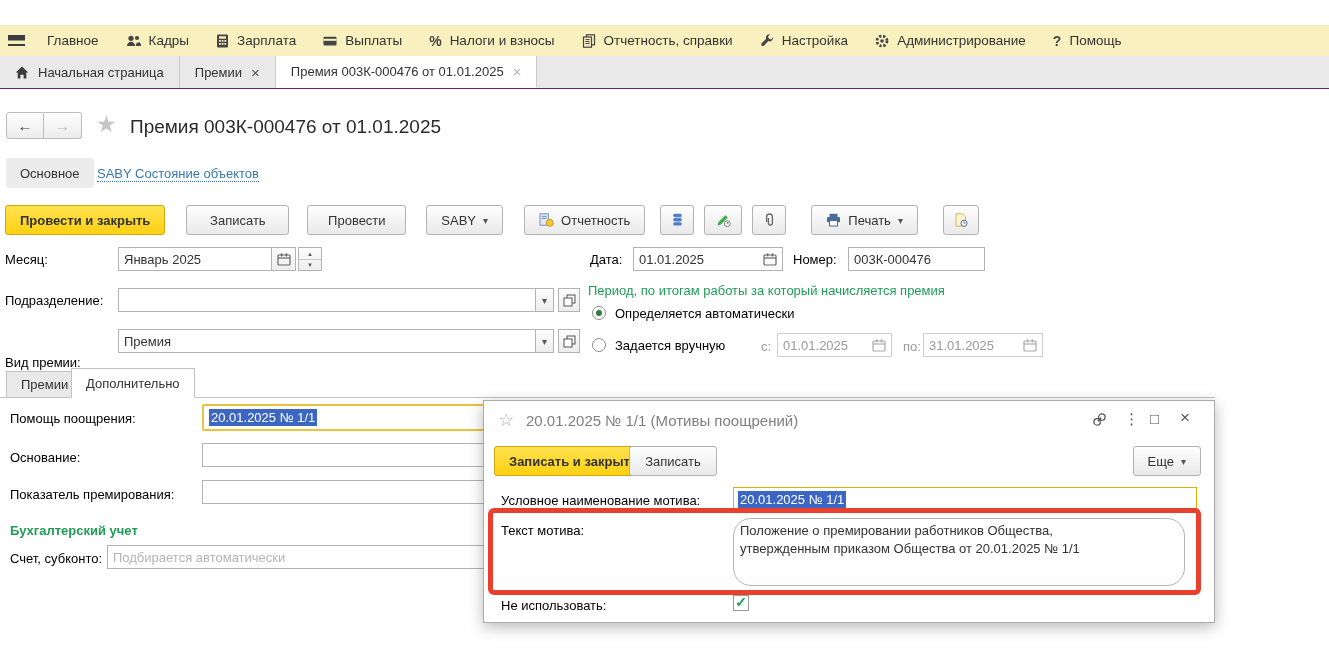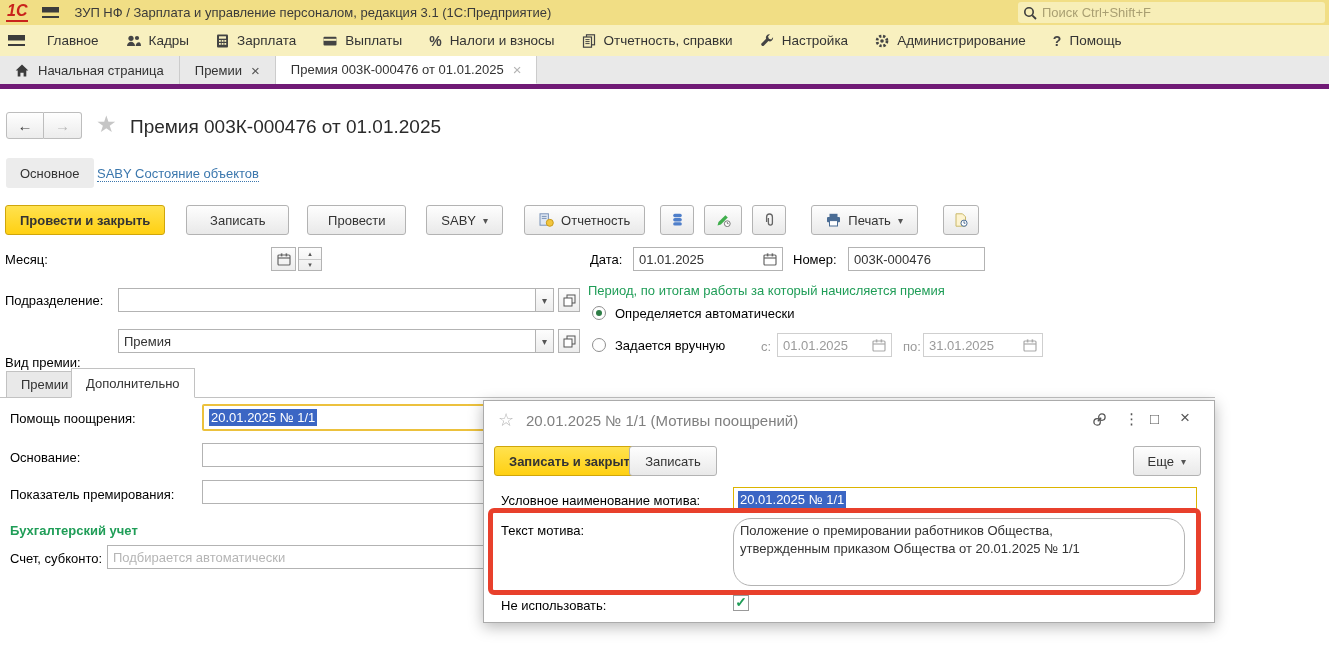--- a/index.html
+++ b/index.html
@@ -27,21 +27,21 @@
   .menubar { position:absolute; left:0; top:25px; width:1329px; height:31px;
     background:#f8f0bf; display:flex; align-items:center; padding-left:8px; white-space:nowrap; }
   .menu-ham { width:17px; height:11px; margin-right:22px;
     border-top:2px solid #3c3c3c;
     box-shadow: 0 4.5px 0 -1px #3c3c3c inset, 0 -2px 0 0 #3c3c3c inset; cursor:pointer; }
   .menu-item { display:inline-flex; align-items:center; gap:8px; margin-right:27px;
     font-size:13.5px; color:#333; cursor:pointer; }
   .menu-item .glyph { font-weight:bold; color:#444; font-size:14px; }
   
   .tabbar { position:absolute; left:0; top:56px; width:1329px; height:33px;
-    background:#e9e9e9; display:flex; border-bottom:5px solid #701a75; }
+    background:#e9e9e9; display:flex; border-bottom:1px solid #701a75; }
   .tab { display:flex; align-items:center; gap:9px; padding:0 15px;
     border-right:1px solid #cccccc; color:#333; cursor:pointer; }
   .tab.active { background:#fff; border-bottom:1px solid #fff; }
   .tab .tab-close { color:#555; font-size:15px; cursor:pointer; }
   .tab.active .tab-close { color:#b3b3b3; }
   
   .navbtns { position:absolute; left:6px; top:112px; display:flex; }
   .navbtn { width:38px; height:27px; border:1px solid #bdbdbd; background:linear-gradient(#fefefe,#ececec);
     display:flex; align-items:center; justify-content:center; font-size:15px; cursor:pointer; }
   .navbtn.back { border-radius:3px 0 0 3px; color:#3c3c3c; }
@@ -103,34 +103,20 @@
   .checkbox { position:absolute; width:16px; height:16px; border:1px solid #9a9a9a; background:#fff;
     display:flex; align-items:center; justify-content:center; cursor:pointer; }
   .checkbox .chk { color:#1f9d57; font-size:14px; font-weight:bold; line-height:1; margin-top:-2px; }
   svg { display:block; }
 </style>
 </head>
 <body>
 
 <div class="root">
 
-  <div class="titlebar">
-    <span class="logo-1c">1С</span>
-    <span class="hamburger"></span>
-    <span class="apptitle">ЗУП НФ / Зарплата и управление персоналом, редакция 3.1  (1С:Предприятие)</span>
-    <div class="searchbox">
-      <span>
-        <svg width="14" height="14" viewBox="0 0 14 14">
-            <circle cx="6" cy="6" r="4.2" fill="none" stroke="#3c3c3c" stroke-width="1.6"></circle>
-            <line x1="9.3" y1="9.3" x2="13" y2="13" stroke="#3c3c3c" stroke-width="1.8"></line>
-          </svg>
-      </span>
-      <input placeholder="Поиск Ctrl+Shift+F" style="">
-    </div>
-  </div>
 
   <div class="menubar">
     <span class="menu-ham"></span>
     <span class="menu-item">
       <span>Главное</span>
     </span>
     <span class="menu-item">
       <span>
           <svg width="15" height="14" viewBox="0 0 15 14">
             <circle cx="5" cy="4.3" r="2.6" fill="#444"></circle>
@@ -297,20 +283,23 @@
             <path d="M2 0.8h6.5l3 3v9.4H2z" fill="#fdf3cf" stroke="#c9b86a"></path>
             <circle cx="10" cy="10.2" r="3.1" fill="#fff" stroke="#4a6c94"></circle>
             <line x1="10" y1="10.2" x2="10" y2="8.3" stroke="#4a6c94"></line>
             <line x1="10" y1="10.2" x2="11.4" y2="10.2" stroke="#4a6c94"></line>
           </svg>
         </span>
     </button>
   </div>
 
   <span class="lbl" style="left:5px;top:252px;">Месяц:</span>
+  <div class="fld" style="left:118px;top:247px;width:154px;">
+    <span>Январь 2025</span>
+  </div>
   <div class="sq-btn" style="left:271px;top:247px;width:25px;">
     <span>
         <svg width="14" height="13" viewBox="0 0 14 13">
           <rect x="1" y="2" width="12" height="10" rx="1" fill="none" stroke="#666" stroke-width="1.2"></rect>
           <line x1="1" y1="5" x2="13" y2="5" stroke="#666" stroke-width="1.2"></line>
           <rect x="3.8" y="0.4" width="1.6" height="3" fill="#666"></rect>
           <rect x="8.6" y="0.4" width="1.6" height="3" fill="#666"></rect>
         </svg>
       </span>
   </div>

